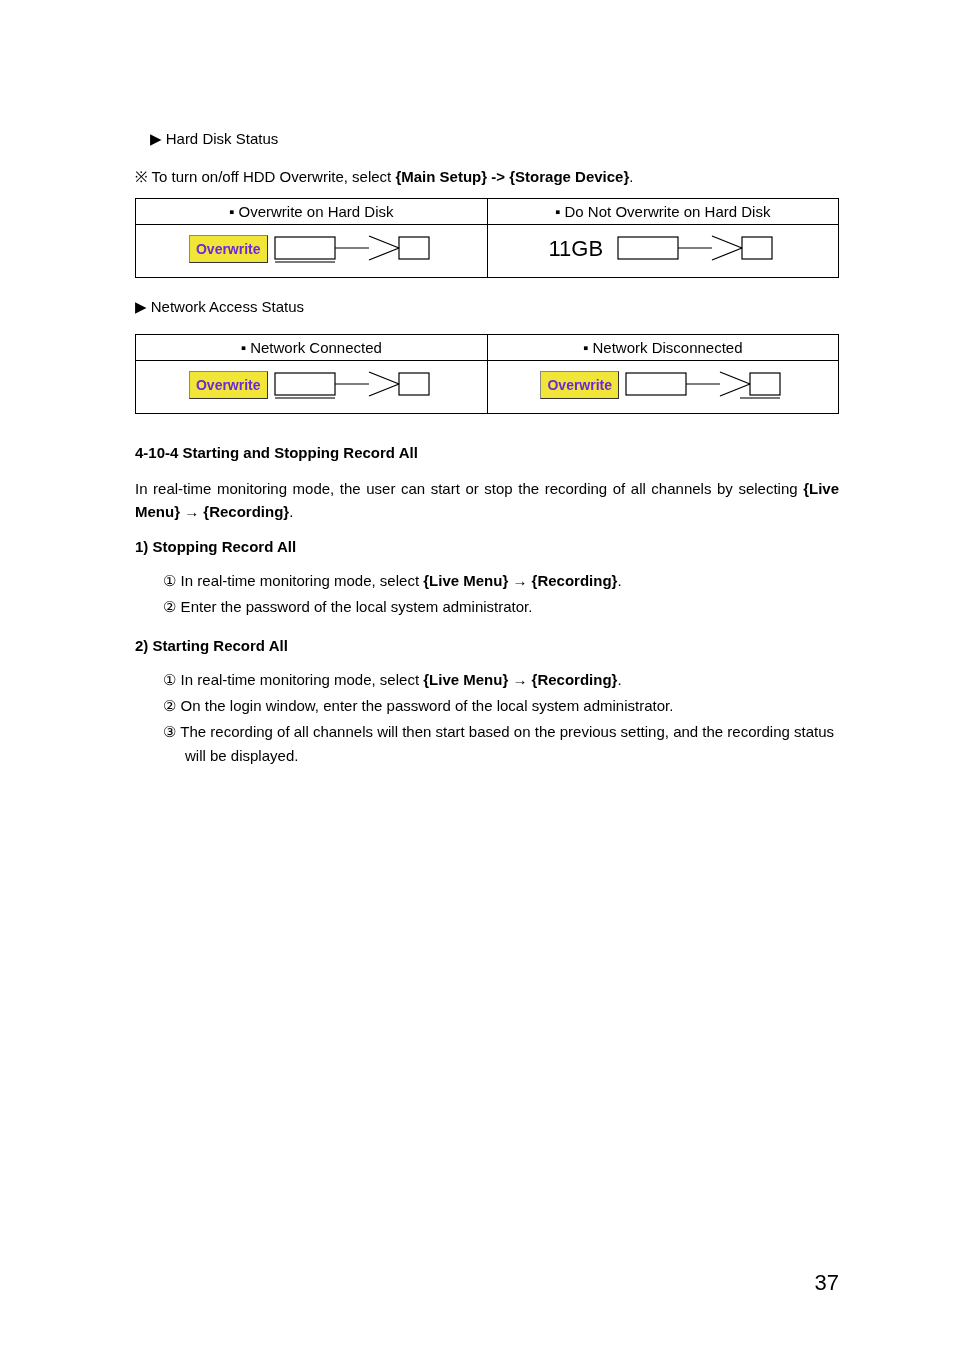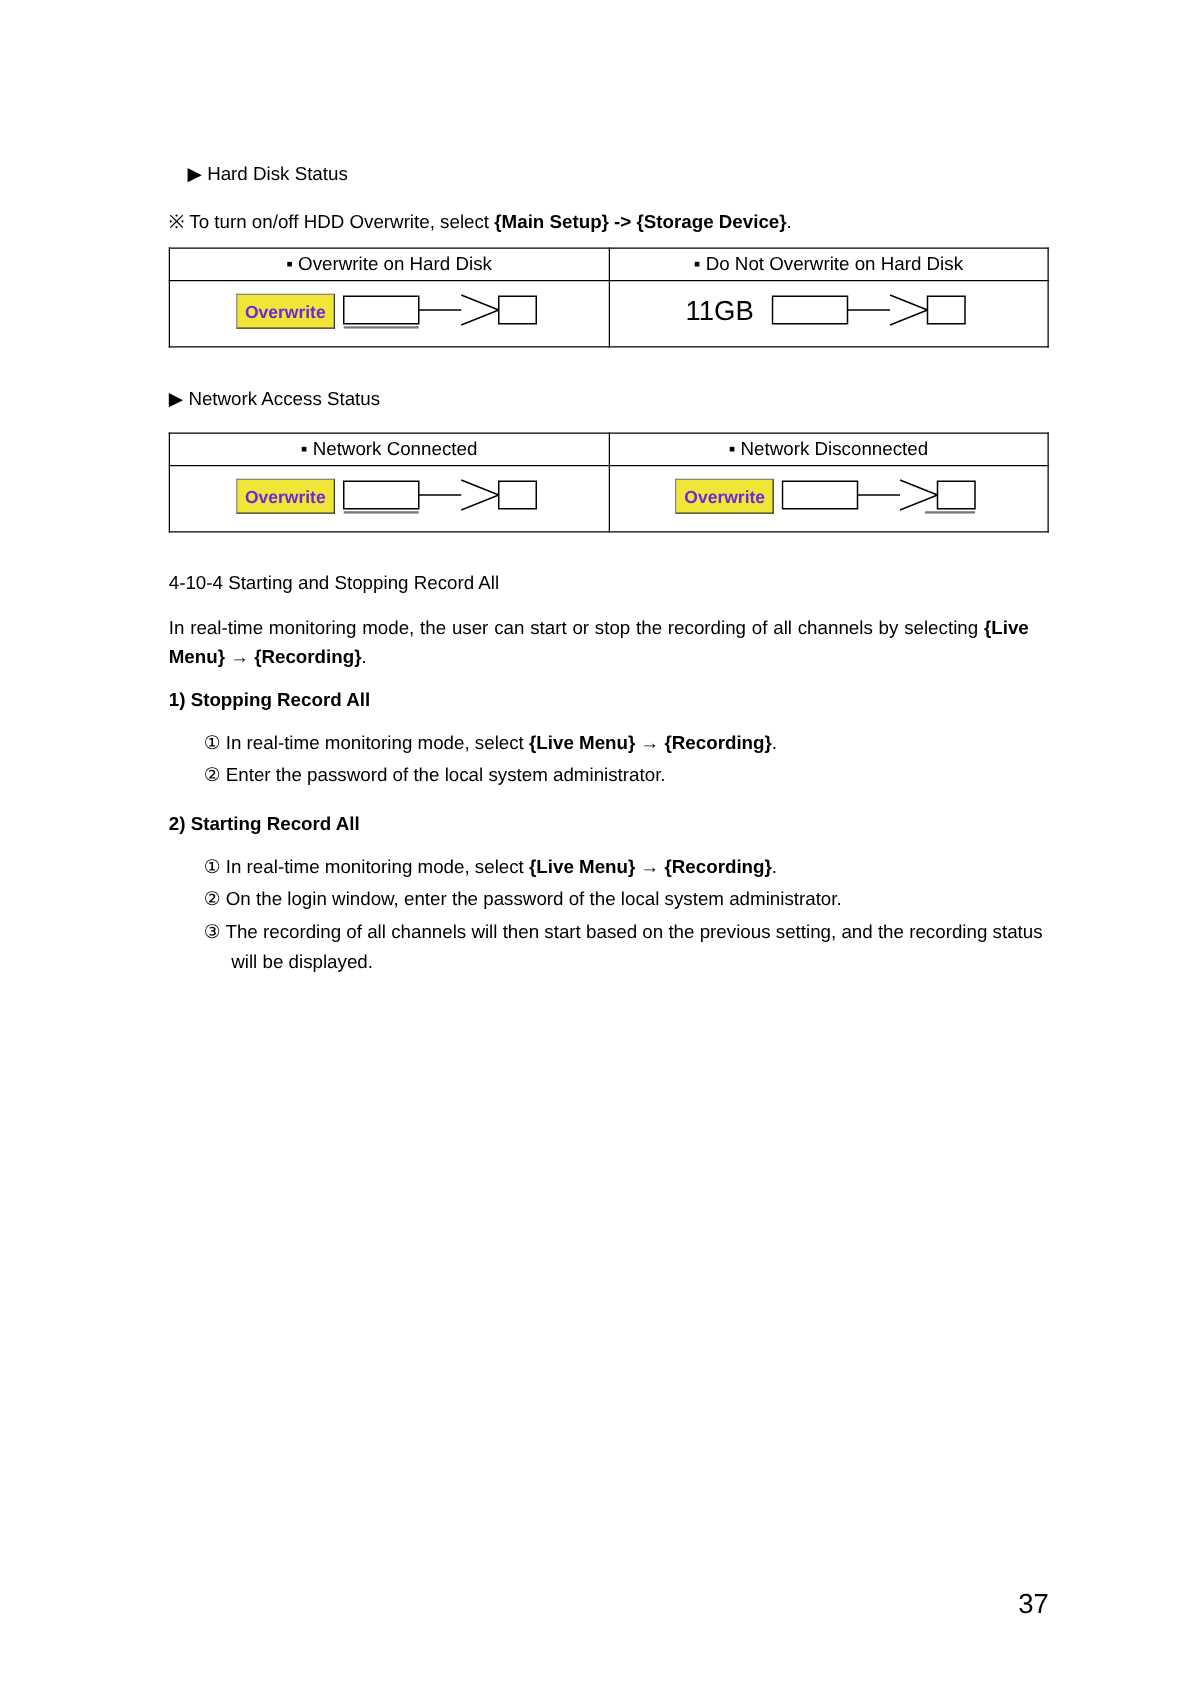--- a/index.html
+++ b/index.html
@@ -22,21 +22,21 @@
   }
   .note-line {
     font-size: 15px;
     margin: 0 0 12px 0;
   }
   .note-line .bold { font-weight: bold; }
 
   table.framed {
     border-collapse: collapse;
     width: 100%;
-    margin-bottom: 32px;
+    margin-bottom: 20px;
     border-radius: 21px;
   }
   table.framed td {
     border: 1px solid #000;
     vertical-align: middle;
   }
   table.framed td.header-cell {
     text-align: center;
     font-size: 15px;
     padding: 4px 0;
@@ -80,28 +80,28 @@
   .disk-graph {
     position: relative;
     width: 160px;
     height: 28px;
   }
   .disk-graph svg {
     display: block;
   }
 
   .section-heading {
-    font-weight: normal;
+    font-weight: bold;
     font-size: 15px;
     margin: 30px 0 16px 0;
   }
   .body-para {
     font-size: 15px;
     line-height: 1.55;
-    margin: 0 16px 14px 0;
+    margin: 0 0 14px 0;
     text-align: justify;
   }
   .body-para .bold, .step-line .bold { font-weight: bold; }
 
   .sub-heading {
     font-weight: bold;
     font-size: 15px;
     margin: 14px 0 14px 0;
   }
   .steps {

